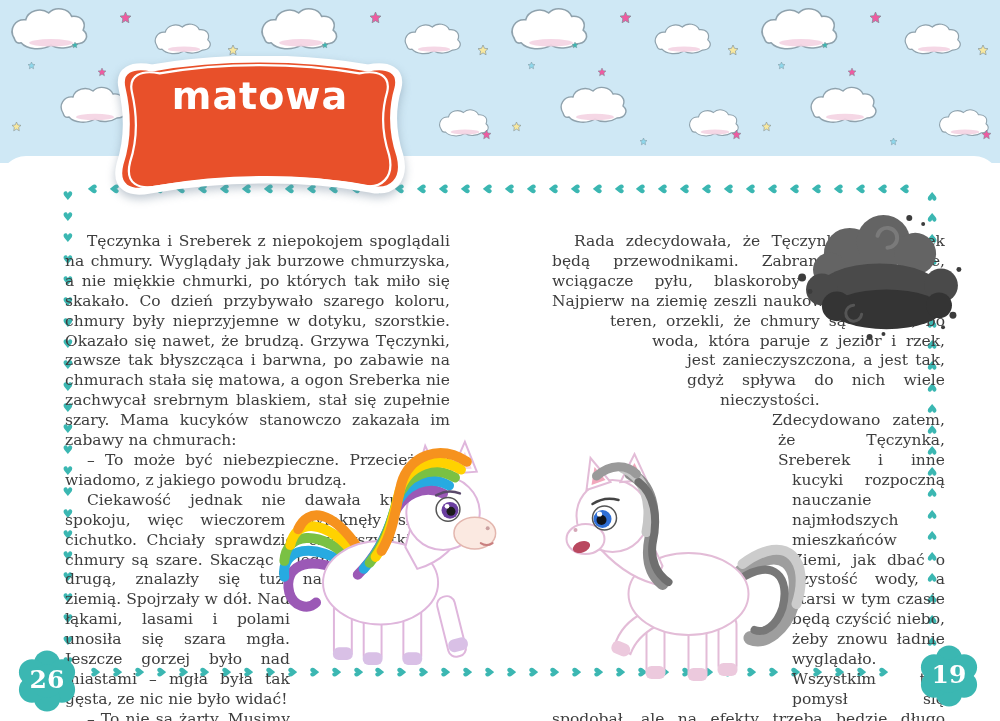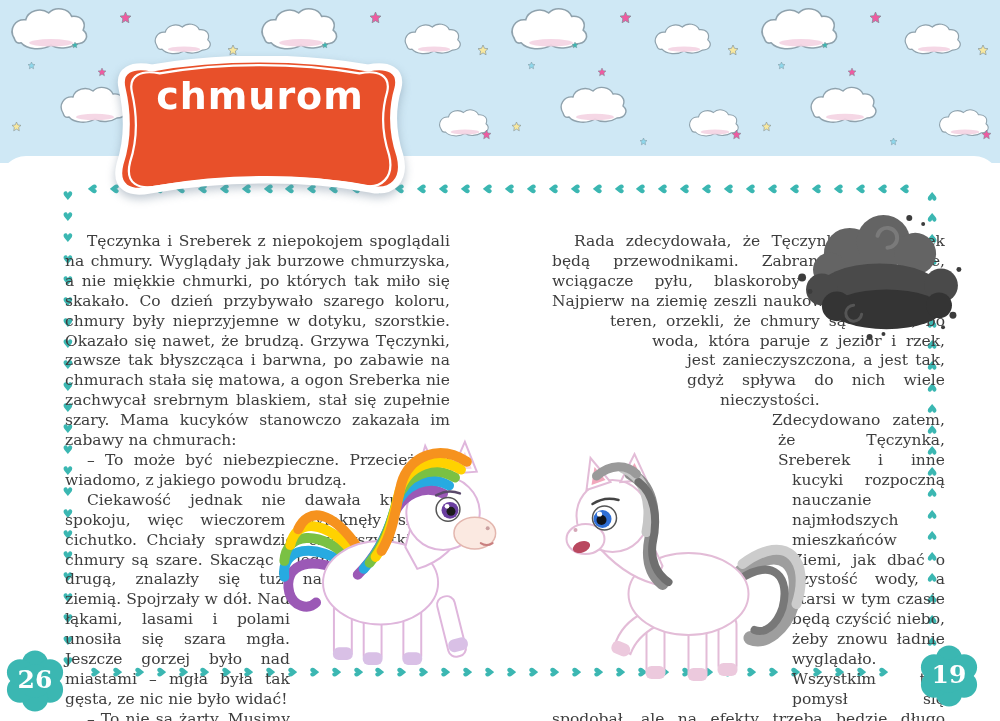--- a/index.html
+++ b/index.html
@@ -43,21 +43,21 @@
   .spl{float:left;clear:left;}
 
   
   .illus{position:absolute;}
   .pony-rainbow{left:256px;top:426px;width:264px;height:248px;}
   .pony-silver{left:550px;top:446px;width:266px;height:244px;}
   .storm-cloud{left:792px;top:212px;width:174px;height:134px;}
 
   
   .badge{position:absolute;width:62px;height:62px;}
-  .badge-left{left:4px;top:650px;}
+  .badge-left{left:16px;top:650px;}
   .badge-right{left:918px;top:645px;}
   .badge .num{position:absolute;left:0;top:15px;width:62px;text-align:center;
               color:#ffffff;font-weight:bold;font-size:25px;
               font-family:"DejaVu Serif",serif;}
 </style>
 </head>
 <body>
 
 <div class="sky-band">
   <svg width="1000" height="163" viewBox="0 0 1000 163" preserveAspectRatio="none">
@@ -221,21 +221,21 @@
 
 <svg class="ribbon" viewBox="0 0 332 158">
   <path d="M28,32 C24,14 38,8 58,12 C125,0 207,0 274,12 C294,8 308,14 304,32
            C298,52 298,76 306,100 C312,124 298,138 276,133 C207,120 125,122 56,134
            C36,138 20,132 26,108 C34,84 34,58 28,32 Z" fill="#e8502a" stroke="#ffffff" stroke-width="7" stroke-linejoin="round"></path>
   <path d="M28,32 C24,14 38,8 58,12 C125,0 207,0 274,12 C294,8 308,14 304,32
            C298,52 298,76 306,100 C312,124 298,138 276,133 C207,120 125,122 56,134
            C36,138 20,132 26,108 C34,84 34,58 28,32 Z" transform="translate(12,6.3) scale(0.925)" fill="none" stroke="#ffffff" stroke-width="2.4"></path>
 </svg>
 <div class="ribbon-text">
-  <div>chmurom</div>
+  <div>matowa</div>
 </div>
 
 <div class="col col-left">
   <p><span>Tęczynka i Sreberek z niepokojem spoglądali na chmury. Wyglądały jak burzowe chmurzyska, a nie miękkie chmurki, po których tak miło się skakało. Co dzień przybywało szarego koloru, chmury były nieprzyjemne w dotyku, szorstkie. Okazało się nawet, że brudzą. Grzywa Tęczynki, zawsze tak błyszcząca i barwna, po zabawie na chmurach stała się matowa, a ogon Sreberka nie zachwycał srebrnym blaskiem, stał się zupełnie szary. Mama kucyków stanowczo zakazała im zabawy na chmurach:</span></p>
   <p><span>– To może być niebezpieczne. Przecież nie wiadomo, z jakiego powodu brudzą.</span></p>
   <p>
     <span class="sp" style="width:0;height:20px"></span>
     <span class="sp" style="width:30px;height:40px"></span>
     <span class="sp" style="width:80px;height:20px"></span>
     <span class="sp" style="width:118px;height:20px"></span>

